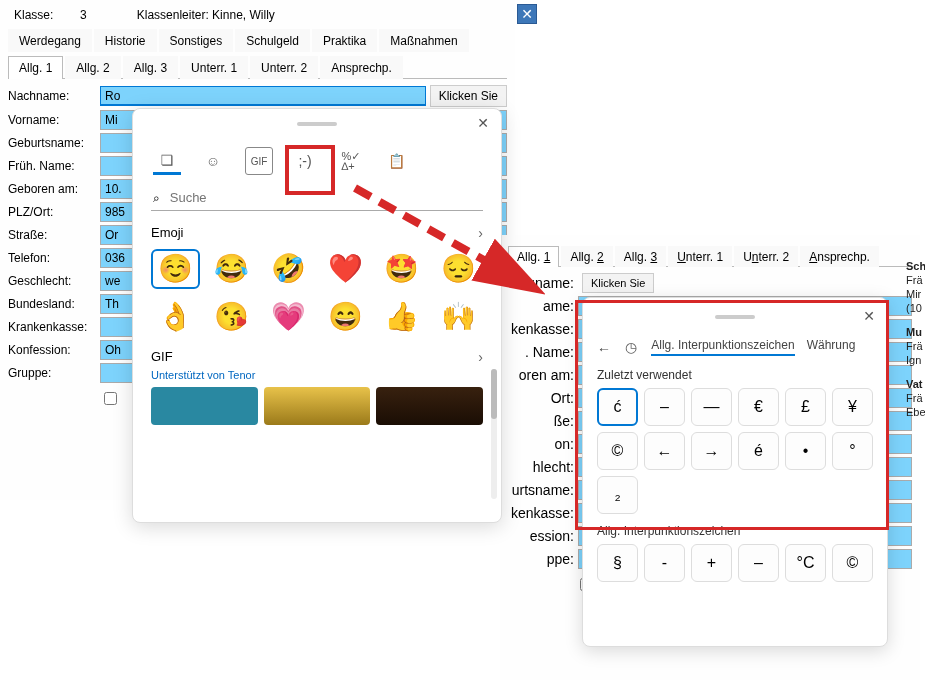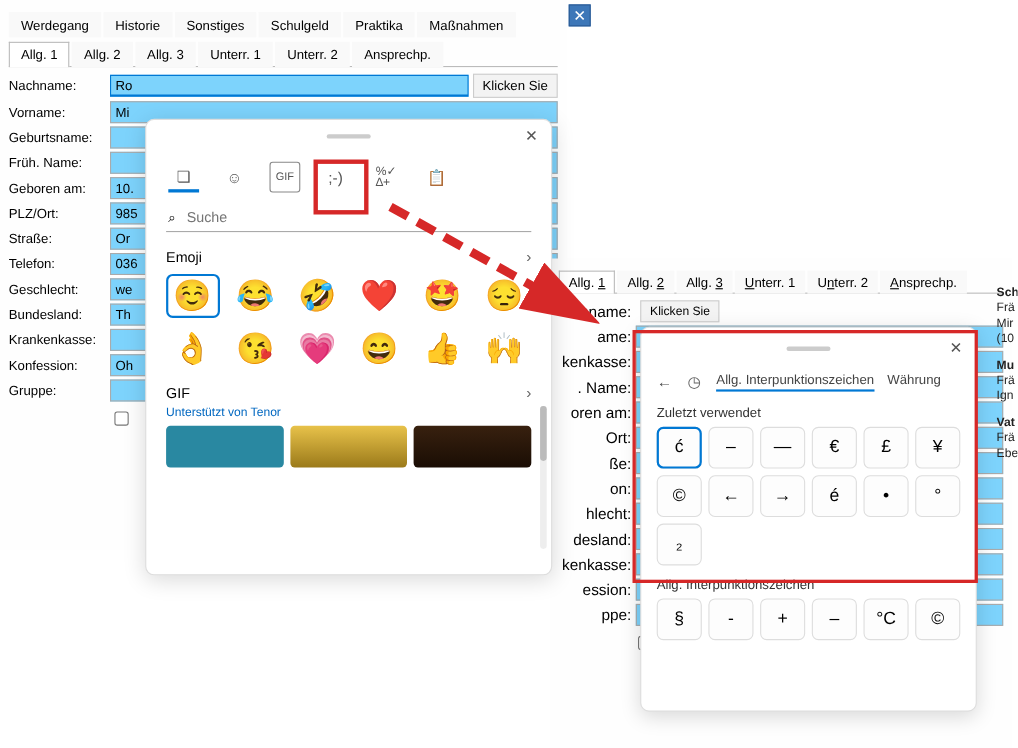--- a/index.html
+++ b/index.html
@@ -89,21 +89,21 @@
   .cat-btn.active { border-bottom: 3px solid #0078d4; border-radius:0;}
   .symbol-highlight {
     position:absolute;
     left: 285px; top: 145px;
     width: 50px; height: 50px;
     border: 4px solid #d62828;
     z-index:30;
   }
   .search-row { margin: 6px 18px; border-bottom: 1px solid #aaa; display:flex; align-items:center; padding:4px 2px;}
   .search-row input { border:none; outline:none; flex:1; font-size:13px; color:#666; margin-left:8px;}
-  .sect-title { display:flex; justify-content:space-between; align-items:center; padding: 8px 18px 4px; font-size:13px;}
+  .sect-title { display:flex; justify-content:space-between; padding: 8px 18px 4px; font-size:13px;}
   .chev { color:#666; font-size:14px;}
   .emoji-grid { display:grid; grid-template-columns: repeat(6, 1fr); gap:8px; padding: 4px 18px;}
   .emoji-cell { font-size:28px; text-align:center; cursor:pointer; height:40px; line-height:40px;}
   .emoji-cell.sel { outline: 2px solid #0078d4; border-radius:6px; outline-offset:-2px;}
   .tenor { padding: 0 18px; font-size: 11px; color:#0067c0;}
   .gif-strip { display:flex; gap:6px; padding: 6px 18px;}
   .gif-thumb { flex:1; height:38px; border-radius:4px;}
   .gif-thumb.a { background:#2988a1;}
   .gif-thumb.b { background: linear-gradient(#e8c24a,#9b7a1a);}
   .gif-thumb.c { background: linear-gradient(#38210f,#1a0d04);}
@@ -170,20 +170,24 @@
     position:absolute; left:517px; top:4px;
     width:20px; height:20px; background:#3d77b8; color:#fff;
     display:flex; align-items:center; justify-content:center;
     font-size:14px; border:1px solid #2a5a94;
   }
 </style>
 </head>
 <body>
 
 <div class="panel left">
+  <div class="info-row">
+    <span><span>Klasse:</span>&nbsp;&nbsp;&nbsp;&nbsp;&nbsp;&nbsp;&nbsp;&nbsp;<span>3</span></span>
+    <span><span>Klassenleiter:</span> <span>Kinne, Willy</span></span>
+  </div>
   <div class="tab-row top">
     <div class="tab">Werdegang</div>
     <div class="tab">Historie</div>
     <div class="tab">Sonstiges</div>
     <div class="tab">Schulgeld</div>
     <div class="tab">Praktika</div>
     <div class="tab">Maßnahmen</div>
   </div>
   <div class="tab-row bottom">
     <div class="tab active">Allg. 1</div>
@@ -347,21 +351,21 @@
       </div>
     <div class="frow">
         <label>on:</label>
         <input value="0368" style="">
       </div>
     <div class="frow">
         <label>hlecht:</label>
         <input value="wei" style="">
       </div>
     <div class="frow">
-        <label>desland:</label>
+        <label>urtsname:</label>
         <input value="Thü" style="">
       </div>
     <div class="frow">
         <label>kenkasse:</label>
         <input value="" style="">
       </div>
     <div class="frow">
         <label>ession:</label>
         <input value="Ohn" style="">
       </div>

